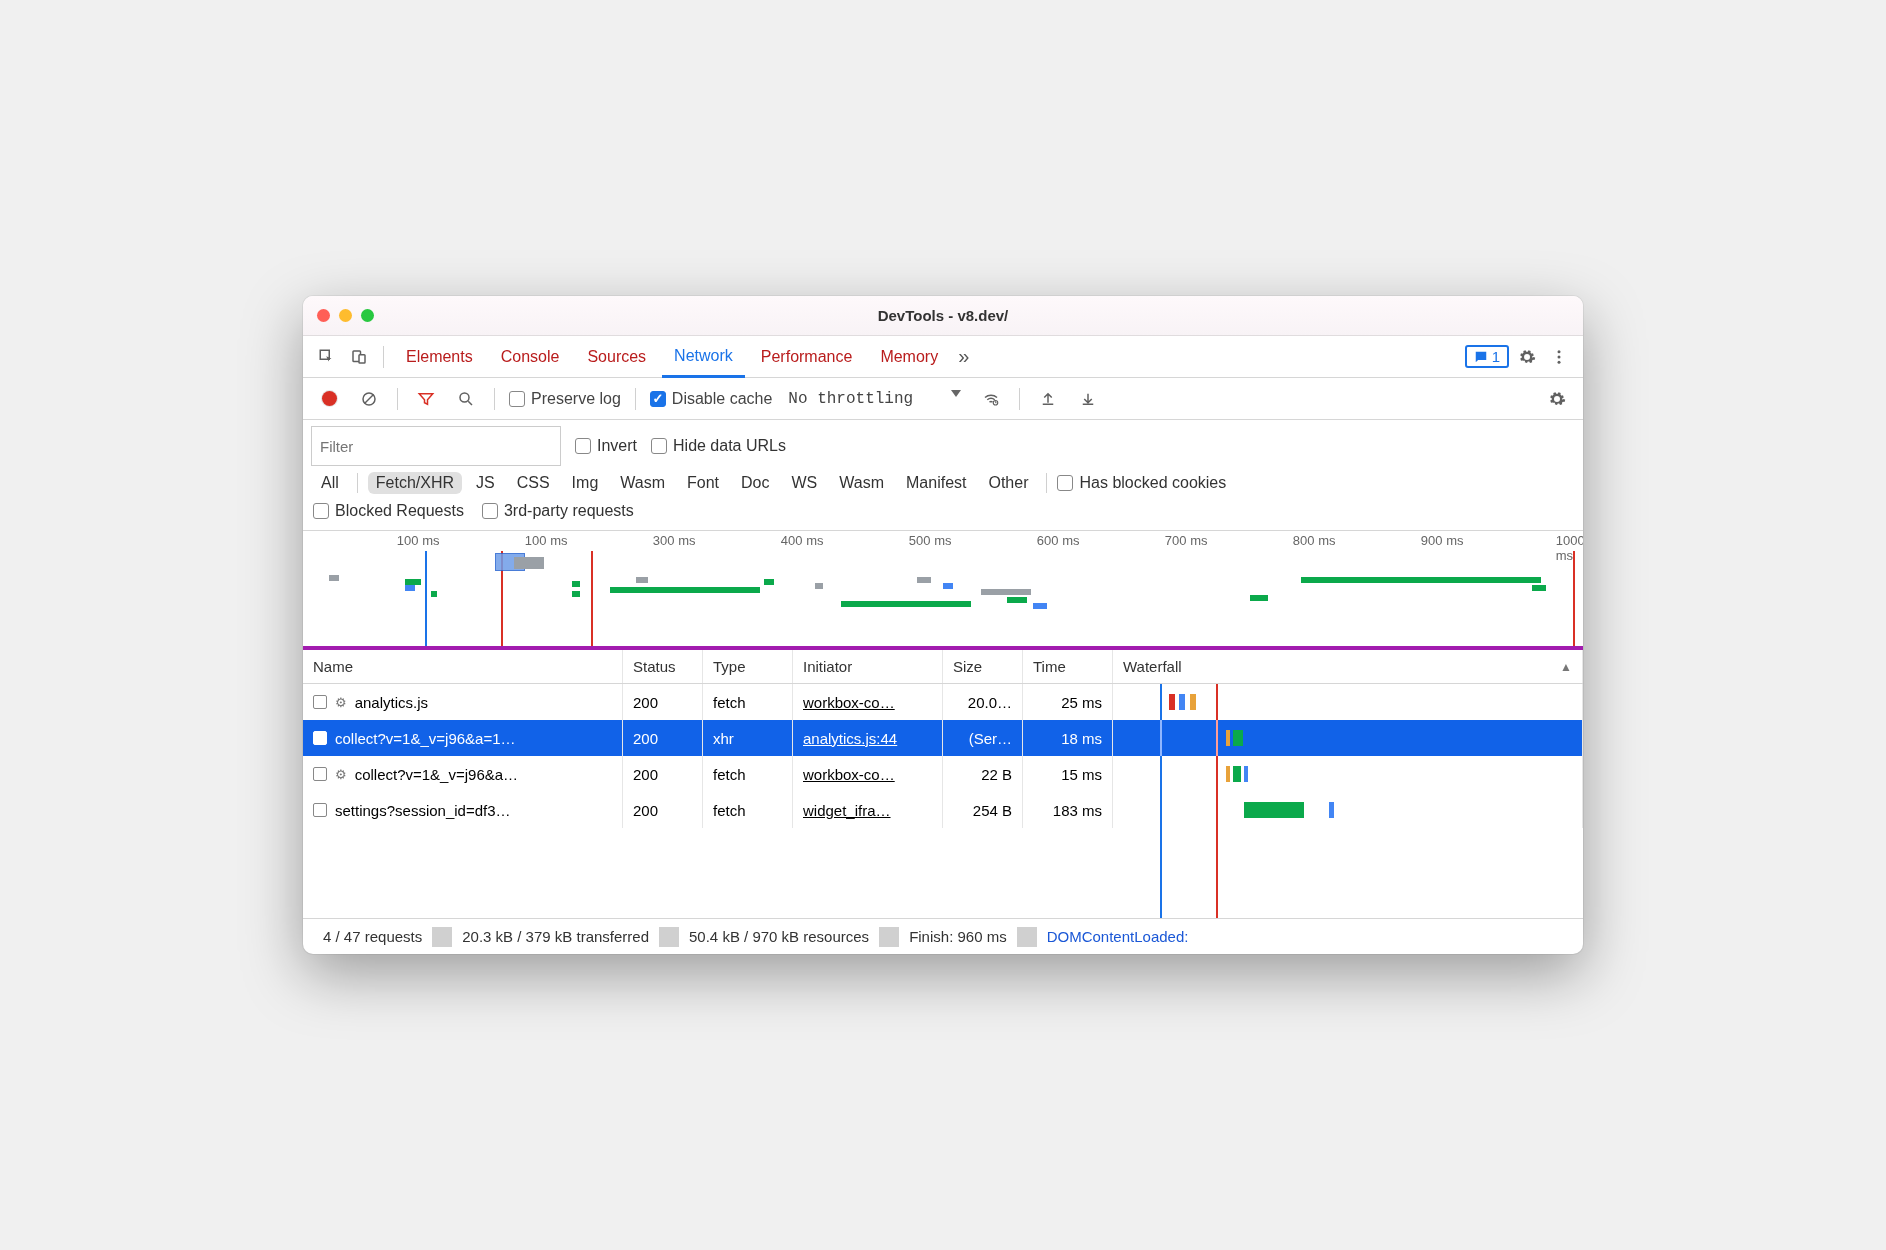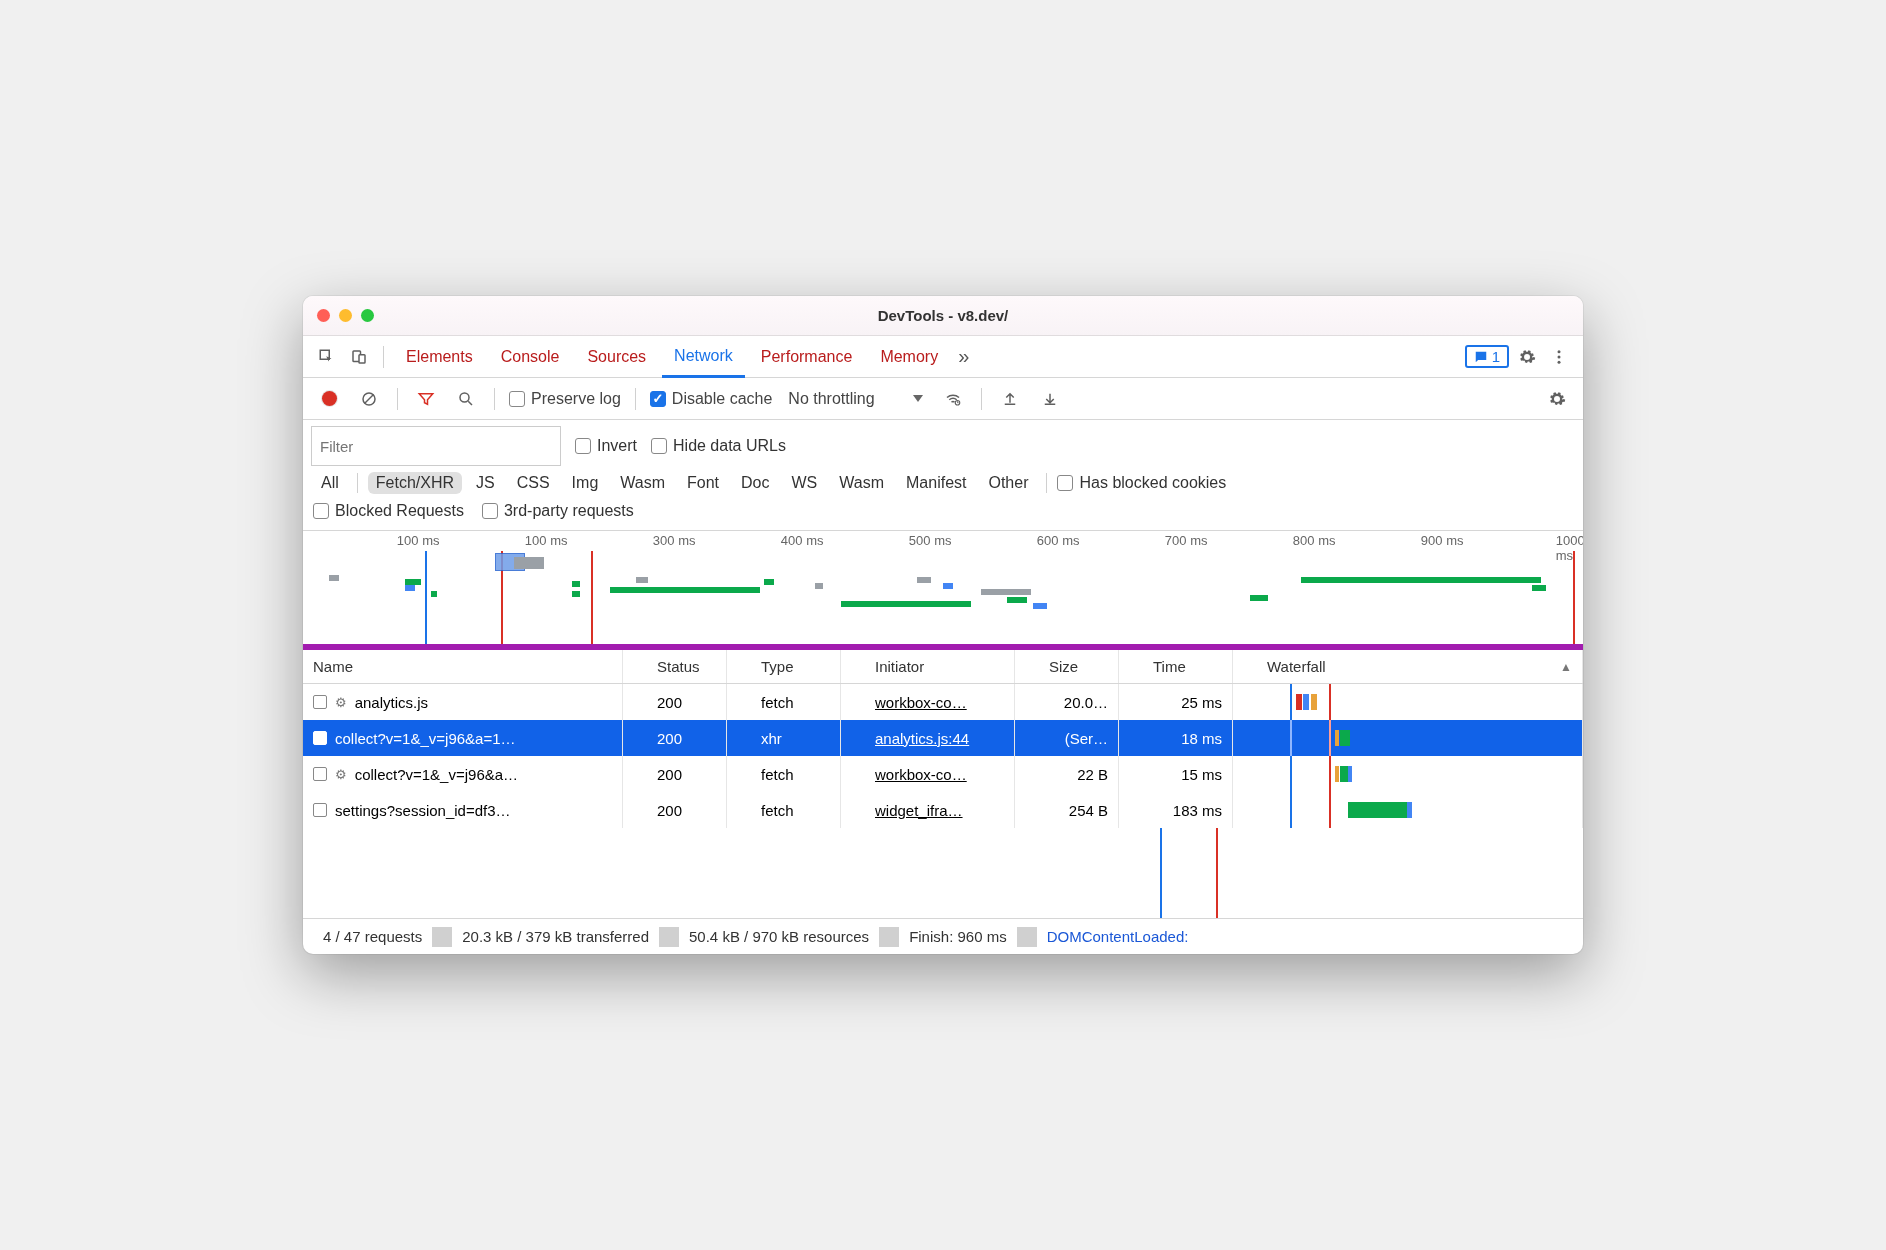--- a/index.html
+++ b/index.html
@@ -61,57 +61,56 @@
   padding: 0 12px; gap: 12px;
   border-bottom: 1px solid #d6d6d6;
   font-size: 16px; color: #444;
 }
 .toolbar .sep { width: 1px; height: 22px; background: #d0d0d0; margin: 0 2px; }
 .record-dot { width: 15px; height: 15px; background: #d93025; border-radius: 50%; box-shadow: 0 0 0 1px rgba(0,0,0,.1);}
 .cbx { display: inline-flex; align-items: center; gap: 6px; cursor: pointer; }
 .cbx .box { width: 16px; height: 16px; border: 1.5px solid #888; border-radius: 3px; display: inline-flex; align-items: center; justify-content: center; background: #fff;}
 .cbx .box.checked { background: #1a73e8; border-color: #1a73e8; }
 .cbx .box.checked::after { content: "✓"; color: #fff; font-size: 13px; font-weight: 700; line-height: 1; }
-.throttle { display: inline-flex; align-items: center; gap: 12px; padding: 2px 4px;}
+.throttle { display: inline-flex; gap: 12px; padding: 2px 4px; font-family: Liberation Mono, monospace;}
 .triangle { width: 0; height: 0; border-left: 5px solid transparent; border-right: 5px solid transparent; border-top: 7px solid #666; }
 
 .filterbar {
   display: flex; align-items: center; gap: 14px; padding: 6px 12px 0 8px; font-size: 16px; color: #333;
 }
 .filter-input {
   width: 250px; height: 40px; border: 1px solid #ccc; padding: 2px 8px;
   font-size: 15px; color: #888; background: #fff; font-family: inherit;
 }
 .chipsrow { display: flex; align-items: center; flex-wrap: wrap; gap: 6px; padding: 6px 10px 8px; font-size: 16px; color: #333;}
 .chip { padding: 2px 8px; border-radius: 6px; cursor: pointer; }
 .chip.selected { background: #e0e0e0; }
 .chipsrow .sep2 { width: 1px; height: 20px; background: #d0d0d0; margin: 0 4px;}
 .chipsrow2 { display: flex; gap: 18px; padding: 0 10px 10px; font-size: 16px; color: #333;}
 
 .timeline {
-  height: 120px; border-top: 1px solid #d6d6d6; border-bottom: 6px solid #a21caf;
+  height: 120px; border-top: 1px solid #d6d6d6; border-bottom: 4px solid #a21caf;
   position: relative; background: #fff;
 }
 .ticklabels { position: absolute; top: 2px; left: 0; right: 0; height: 18px; font-size: 13px; color: #666;}
 .ticklabels span { position: absolute; transform: translateX(-50%); }
 .tl-body { position: absolute; top: 20px; bottom: 0; left: 0; right: 0;}
 .vline { position: absolute; top: 0; bottom: 0; width: 2px; }
 .vline.blue { background: #1a73e8; }
 .vline.red  { background: #d93025; }
 .sel { position: absolute; top: 2px; height: 18px; background: #6e9de8; border: 1px solid #2a66d1; opacity: .85;}
 .hbar { position: absolute; height: 6px; }
 .hbar.green { background: #0ba94b; }
 .hbar.gray { background: #9aa0a6; }
 .hbar.blue2 { background: #4285f4; }
 
 .table { display: flex; flex-direction: column; font-size: 15px; }
 .thead, .trow {
   display: grid;
   grid-template-columns: 320px 80px 90px 150px 80px 90px 1fr;
-  gap: 24px;
 }
 .thead { height: 34px; border-bottom: 1px solid #d6d6d6; color: #333; }
 .thead > div, .trow > div {
   padding: 6px 10px; display: flex; align-items: center; overflow: hidden; text-overflow: ellipsis; white-space: nowrap;
   border-right: 1px solid #e6e6e6;
 }
 .thead > div { font-weight: 500; position: relative;}
 .thead .sort-tri { position: absolute; right: 10px; color: #777; font-size: 12px;}
 .trow { height: 36px; }
 .trow.sel { background: #1162e8; color: #fff; position: static; height: 36px; opacity: 1; border: none;}

